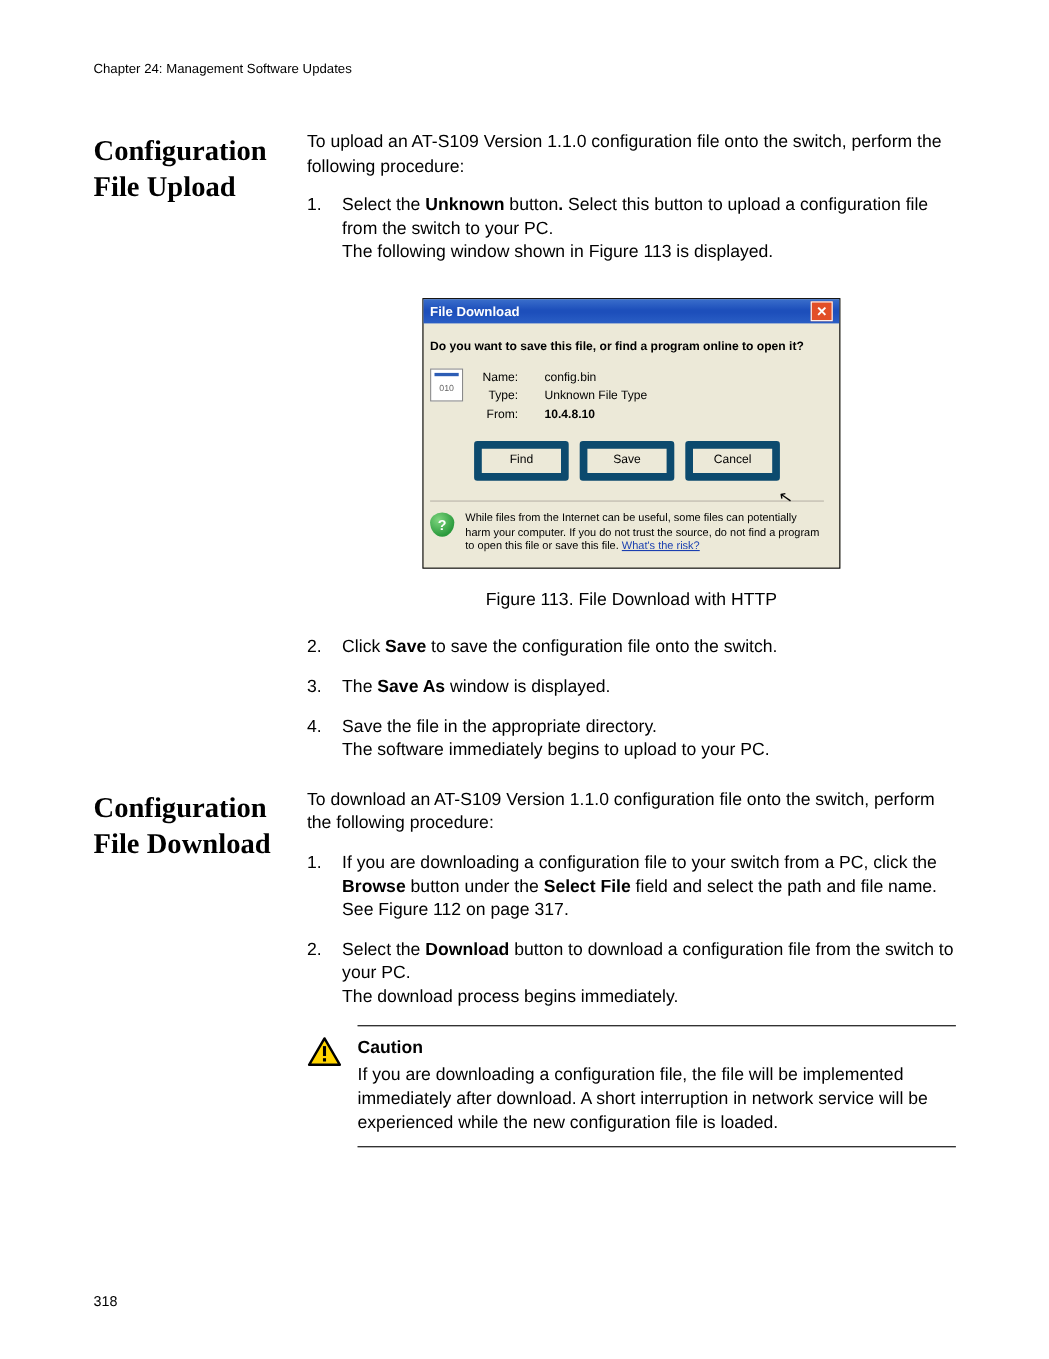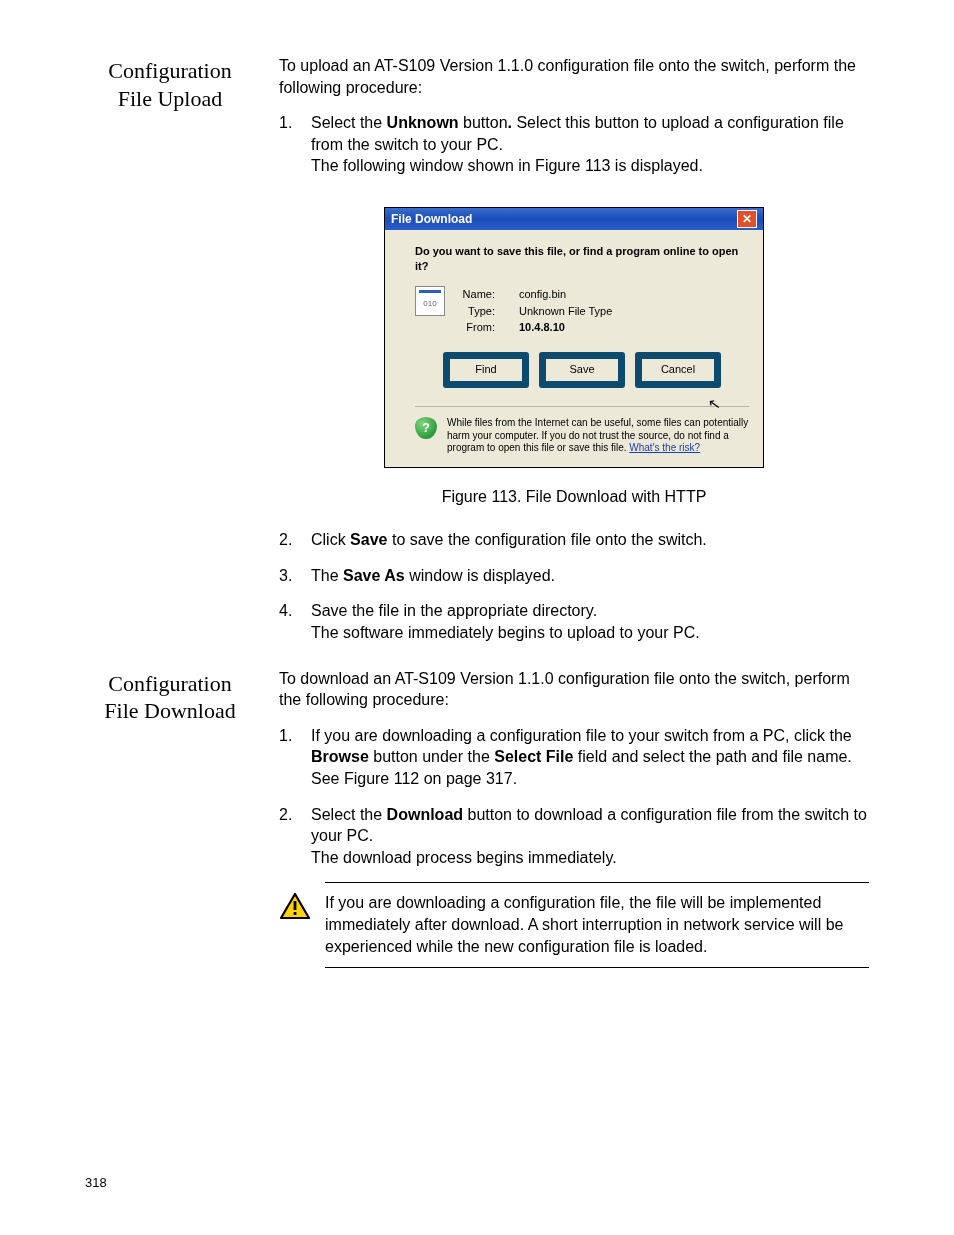--- a/index.html
+++ b/index.html
@@ -23,24 +23,24 @@
   }
   .section {
     display: flex;
     align-items: flex-start;
     gap: 24px;
     margin-bottom: 10px;
   }
   .side-heading {
     width: 170px;
     flex: 0 0 170px;
-    text-align: center;
+    text-align: left;
     font-family: "Times New Roman", Times, serif;
-    font-weight: normal;
-    font-size: 22px;
+    font-weight: bold;
+    font-size: 26px;
     line-height: 1.25;
     padding-top: 2px;
   }
   .body-col {
     flex: 1;
     font-size: 16px;
     line-height: 1.35;
   }
   .body-col p { margin: 0 0 14px 0; }
   .ol {
@@ -96,21 +96,21 @@
     border: 1px solid #fff;
     display: flex;
     align-items: center;
     justify-content: center;
     font-weight: bold;
     font-size: 12px;
     color: #fff;
     cursor: pointer;
   }
   .dlg-body {
-    padding: 14px 14px 8px 30px;
+    padding: 14px 14px 8px 6px;
   }
   .dlg-q { font-weight: bold; margin-bottom: 12px; }
   .dlg-info-row { display: flex; gap: 10px; }
   .file-icon {
     width: 28px; height: 28px;
     border: 1px solid #8a8a8a;
     background: #fff;
     position: relative;
     flex: 0 0 28px;
   }
@@ -214,20 +214,21 @@
     left: 85px;
     bottom: 45px;
     font-size: 13px;
   }
 </style>
 </head>
 <body>
 
 <div class="page">
 
+  <div class="running-head">Chapter 24: Management Software Updates</div>
 
   <div class="section">
     <div class="side-heading">
       <span>Configuration</span><br>
       <span>File Upload</span>
     </div>
     <div class="body-col">
       <p>To upload an AT-S109 Version 1.1.0  configuration file onto the switch, perform the following procedure:</p>
 
       <div class="ol">
@@ -337,20 +338,21 @@
         <div class="caution-bar"></div>
         <div class="caution-body">
           <div class="tri-icon">
             <svg viewBox="0 0 32 28">
               <polygon points="16,2 30,26 2,26" fill="#ffd400" stroke="#000" stroke-width="2.2" stroke-linejoin="round"></polygon>
               <rect x="14.6" y="9" width="2.8" height="9" fill="#000"></rect>
               <rect x="14.6" y="20" width="2.8" height="3" fill="#000"></rect>
             </svg>
           </div>
           <div class="caution-text">
+            <div class="caution-title">Caution</div>
             <div>If you are downloading a configuration file, the file will be implemented immediately after download. A short interruption in network service will be experienced while the new configuration file is loaded.</div>
           </div>
         </div>
         <div class="caution-bar-bottom"></div>
       </div>
 
     </div>
   </div>
 
   <div class="page-num">318</div>

